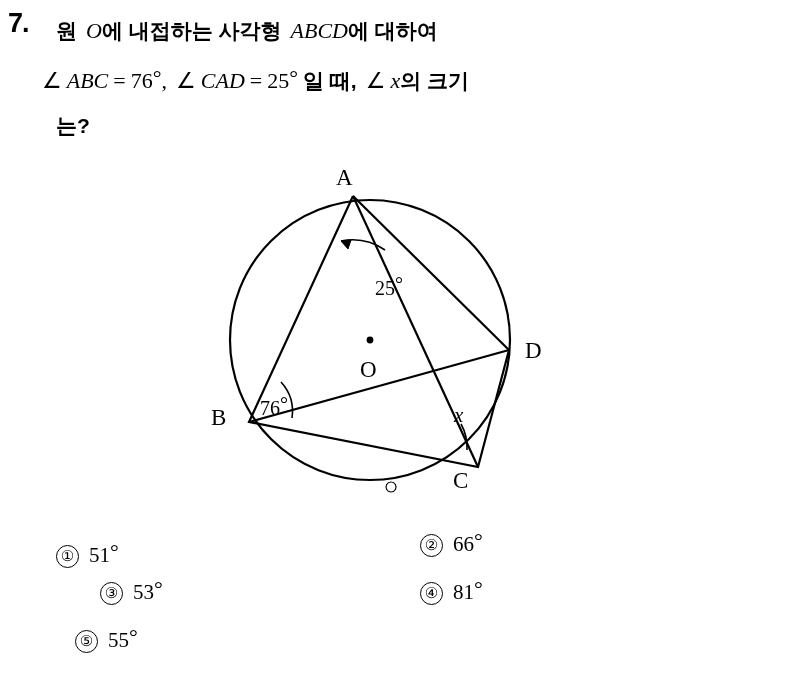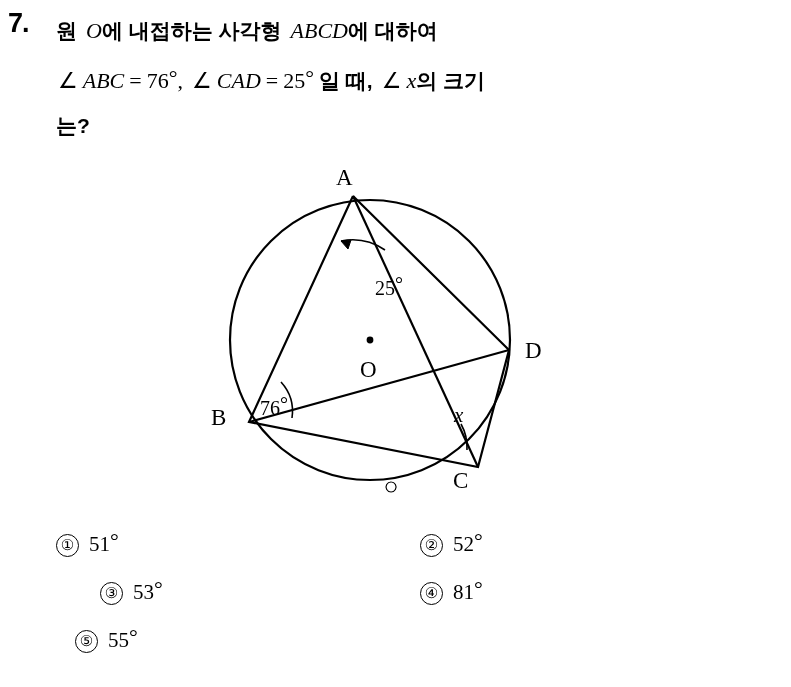--- a/index.html
+++ b/index.html
@@ -33,21 +33,21 @@
     letter-spacing: -1px;
   }
   .qline {
     position: absolute;
     left: 56px;
     font-size: 22px;
     white-space: nowrap;
     text-align: right;
   }
   #qline-1 { top: 17px; }
-  #qline-2 { top: 65px; left: 58px; }
+  #qline-2 { top: 65px; left: 42px; }
   #qline-3 { top: 112px; left: 56px; }
 
   .kr {
     font-family: "Liberation Sans", sans-serif;
     font-weight: bold;
     font-size: 21px;
   }
   .mathit {
     font-family: "Liberation Serif", serif;
     font-style: italic;
@@ -123,21 +123,21 @@
     height: 21px;
     line-height: 19px;
     text-align: center;
     border: 1.3px solid #000;
     border-radius: 50%;
     font-size: 15px;
     font-family: "Liberation Sans", sans-serif;
     margin-right: 10px;
     vertical-align: 1px;
   }
-  #choice-1 { left: 56px; top: 0px; }
+  #choice-1 { left: 56px; top: 11px; }
   #choice-2 { left: 420px; top: 0px; }
   #choice-3 { left: 56px; top: 48px; margin-left: 44px; }
   #choice-4 { left: 420px; top: 48px; }
   #choice-5 { left: 56px; top: 96px; margin-left: 19px; }
 </style>
 </head>
 <body>
 
 <div id="question-block">
 
@@ -189,21 +189,21 @@
   <span class="fig-label" id="label-25"><span>25</span><span class="deg-sm">°</span></span>
 
   <span class="fig-label" id="label-76"><span>76</span><span class="deg-sm">°</span></span>
 </div>
 
 <div id="choices">
   <div class="choice" id="choice-1">
     <span class="circnum">①</span><span>51</span><span class="deg">°</span>
   </div>
   <div class="choice" id="choice-2">
-    <span class="circnum">②</span><span>52</span><span class="deg">°</span>
+    <span class="circnum">②</span><span>66</span><span class="deg">°</span>
   </div>
   <div class="choice" id="choice-3">
     <span class="circnum">③</span><span>53</span><span class="deg">°</span>
   </div>
   <div class="choice" id="choice-4">
     <span class="circnum">④</span><span>81</span><span class="deg">°</span>
   </div>
   <div class="choice" id="choice-5">
     <span class="circnum">⑤</span><span>55</span><span class="deg">°</span>
   </div>

